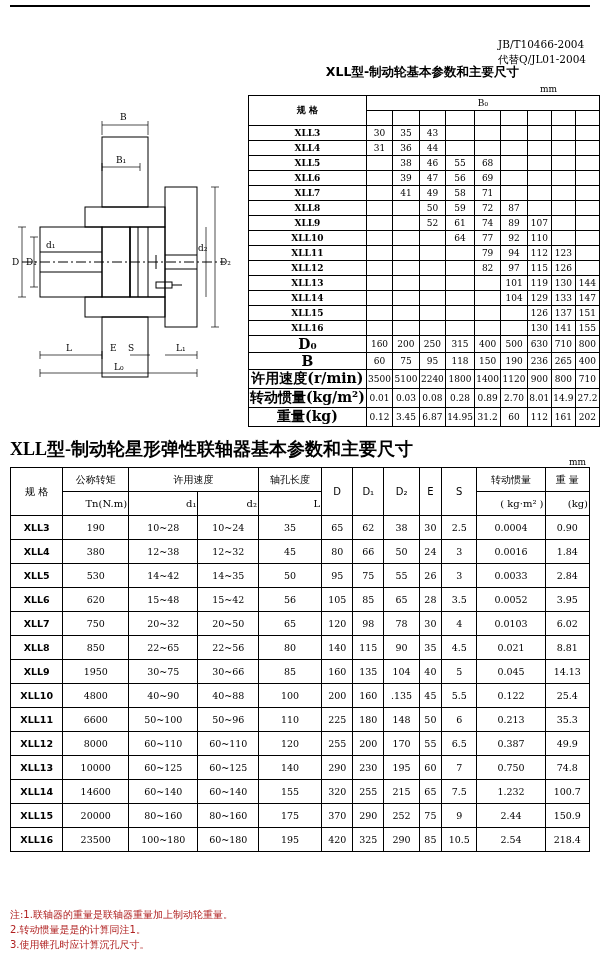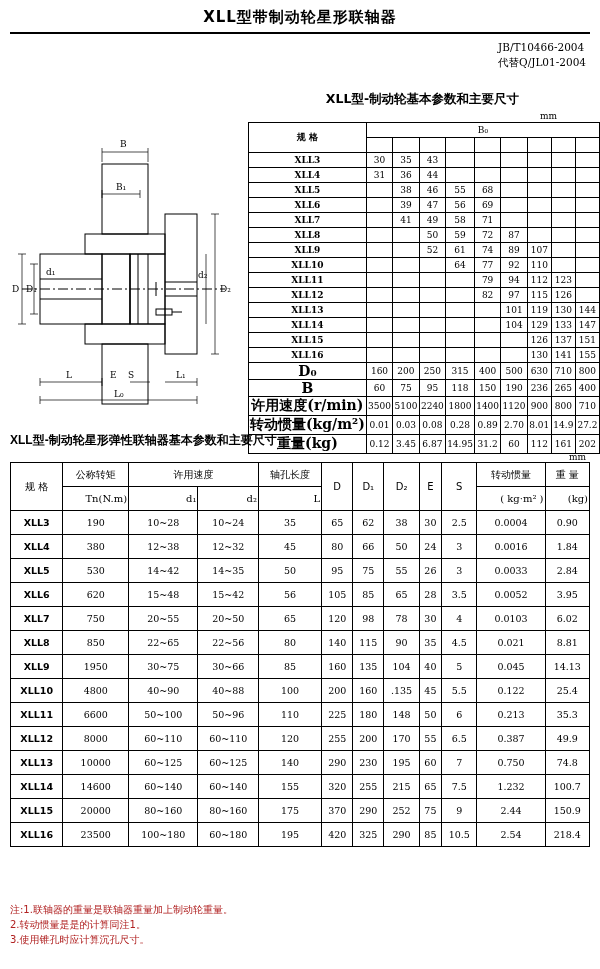--- a/index.html
+++ b/index.html
@@ -19,21 +19,21 @@
     font-weight:bold;
     letter-spacing:1px;
     padding-top:8px;
     font-family:"DejaVu Sans",sans-serif;
   }
   .rule{
     height:2px;background:#000;margin:5px 10px 0 10px;
   }
   .std-codes{
     position:absolute;
-    right:14px;top:40px;
+    right:14px;top:32px;
     font-size:10.5px;
     line-height:15px;
     text-align:left;
     font-family:"DejaVu Serif",serif;
   }
 
   
   .upper{
     position:relative;
     height:390px;
@@ -82,23 +82,23 @@
   .drawing{
     position:absolute;
     left:10px;top:100px;
     width:232px;height:290px;
   }
 
   
   .sec2-title{
     position:absolute;
     left:10px;top:432px;
-    font-size:12px;
+    font-size:18px;
     font-weight:bold;
-    font-family:Liberation Sans, sans-serif;
+    font-family:Liberation Serif, serif;
   }
   .mm2{
     position:absolute;
     right:14px;top:452px;
     font-size:9px;
     font-family:"DejaVu Serif",serif;
   }
   table.t2{
     position:absolute;
     left:10px;top:462px;
@@ -134,21 +134,20 @@
     font-family:"DejaVu Sans",sans-serif;
   }
   .footnotes div{white-space:nowrap;}
   svg text{font-family:"DejaVu Serif",serif;}
 </style>
 </head>
 <body>
 
 <div class="page">
 
-  <div class="doc-title">XLL型带制动轮星形联轴器</div>
   <div class="rule"></div>
 
   <div class="std-codes">
     <div>JB/T10466-2004</div>
     <div>代替Q/JL01-2004</div>
   </div>
 
   <div class="upper">
 
     <div class="tbl1-title">XLL型-制动轮基本参数和主要尺寸</div>
@@ -567,21 +566,21 @@
           <td>85</td>
           <td>65</td>
           <td>28</td>
           <td>3.5</td>
           <td>0.0052</td>
           <td>3.95</td>
         </tr>
       <tr>
           <td class="spec">XLL7</td>
           <td>750</td>
-          <td>20~55</td>
+          <td>20~32</td>
           <td>20~50</td>
           <td>65</td>
           <td>120</td>
           <td>98</td>
           <td>78</td>
           <td>30</td>
           <td>4</td>
           <td>0.0103</td>
           <td>6.02</td>
         </tr>

